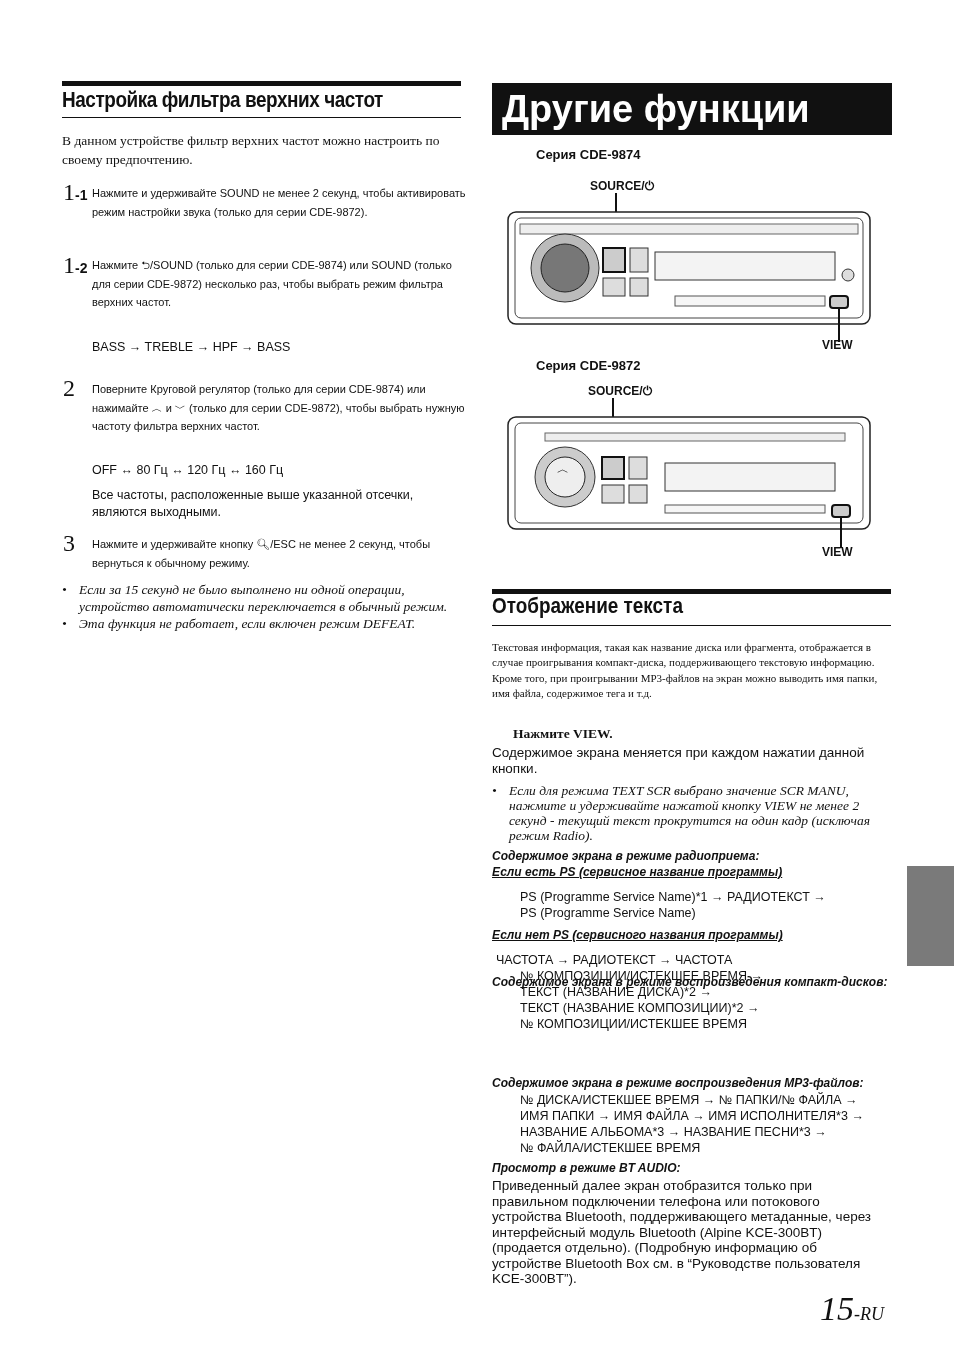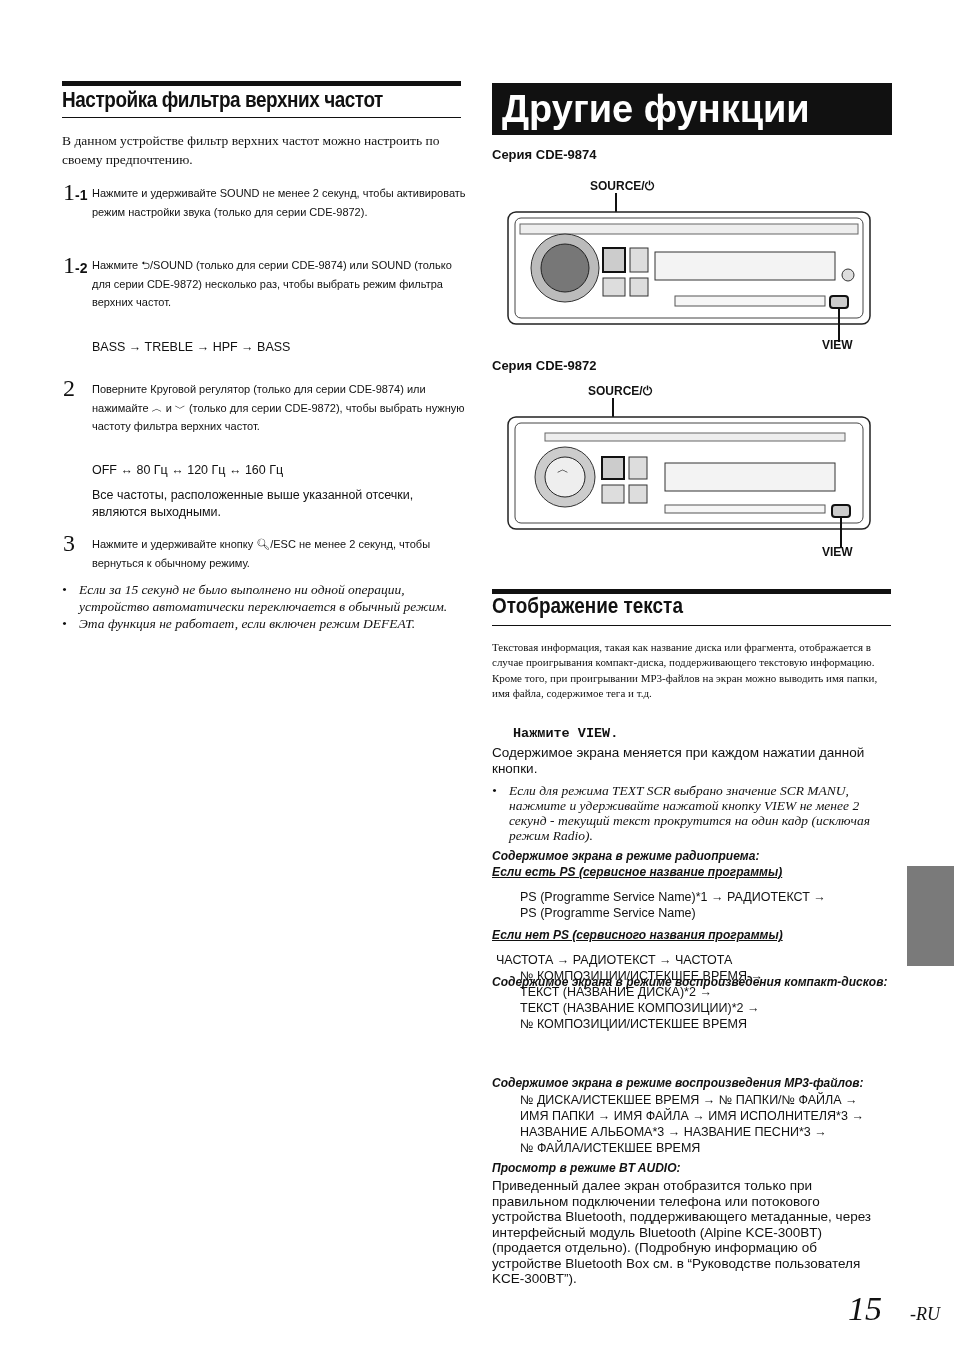--- a/index.html
+++ b/index.html
@@ -1,51 +1,51 @@
 <!DOCTYPE html>
 <html><head>
 <meta charset="utf-8">
 <style>
   html, body { margin:0; padding:0; background:#fff; }
   body { width:954px; height:1348px; position:relative; overflow:hidden; color:#111;
          font-family:"Liberation Sans", sans-serif; }
   .abs { position:absolute; }
-  .sans { font-family:Liberation Mono, monospace;padding-left:21px; }
+  .sans { font-family:Liberation Serif, serif;padding-left:21px; }
   .serif { font-family:"Liberation Serif", serif; }
 
   
   #lh-rule { left:62px; top:81px; width:399px; height:5px; background:#111; }
   #lh-title { left:62px; top:87px; width:399px; font-family:"Liberation Sans", sans-serif; font-weight:bold;
               font-size:22px; letter-spacing:-0.5px; transform:scaleX(0.86); transform-origin:left; white-space:nowrap; }
   #lh-underline { left:62px; top:117px; width:399px; height:1px; background:#111; }
   #intro { left:62px; top:131px; width:405px; font-family:"Liberation Serif", serif; font-size:13.5px; line-height:19px; }
 
   .stepnum { font-family:"Liberation Serif", serif; font-size:24px; line-height:24px; }
   .stepnum small { font-family:"Liberation Sans", sans-serif; font-size:14px; font-weight:bold; }
   .steptext { font-family:"Liberation Sans", sans-serif; font-weight:normal; font-size:11px; line-height:18.5px; }
   .small { font-family:"Liberation Sans", sans-serif; font-size:12.5px; line-height:17px; }
   .note { font-family:"Liberation Serif", serif; font-style:italic; font-size:13.5px; line-height:17px; }
 
   
   #rh-box { left:492px; top:83px; width:400px; height:52px; background:#111; }
   #rh-title { left:502px; top:84px; color:#fff; font-family:"Liberation Sans", sans-serif; font-weight:bold; font-size:38px; line-height:50px; }
-  .series { font-family:"Liberation Sans", sans-serif; font-weight:bold; font-size:13px; }
+  .series { font-family:"Liberation Sans", sans-serif; font-weight:bold; font-size:13px;margin-left:44px; }
   .lbl { font-family:"Liberation Sans", sans-serif; font-weight:bold; font-size:12px; }
 
   #r2-rule { left:492px; top:589px; width:399px; height:5px; background:#111; }
   #r2-title { left:492px; top:593px; font-weight:bold; font-size:22px; transform:scaleX(0.86); transform-origin:left; white-space:nowrap; }
   #r2-underline { left:492px; top:625px; width:399px; height:1px; background:#111; }
 
   .bi { font-family:"Liberation Sans", sans-serif; font-weight:bold; font-style:italic; font-size:12px; line-height:16px; }
   .u { text-decoration:underline; }
   .body13 { font-family:"Liberation Sans", sans-serif; font-size:13.5px; line-height:15.5px; }
 
   #side-tab { left:907px; top:866px; width:47px; height:100px; background:#7a7a7a; }
   #page-num { left:820px; top:1290px; font-family:"Liberation Serif", serif; font-style:italic; font-size:34px; }
-  #page-num span { font-size:18px;margin-left:28px; }
+  #page-num span { font-size:18px; }
 </style>
 </head>
 <body>
 
 <div class="abs" id="lh-rule"></div>
 <div class="abs" id="lh-title">Настройка фильтра верхних частот</div>
 <div class="abs" id="lh-underline"></div>
 <div class="abs" id="intro">В данном устройстве фильтр верхних частот можно настроить по своему предпочтению.</div>
 
 <div class="abs stepnum" style="left:63px;top:180px;"><span>1</span><small>-1</small></div>

